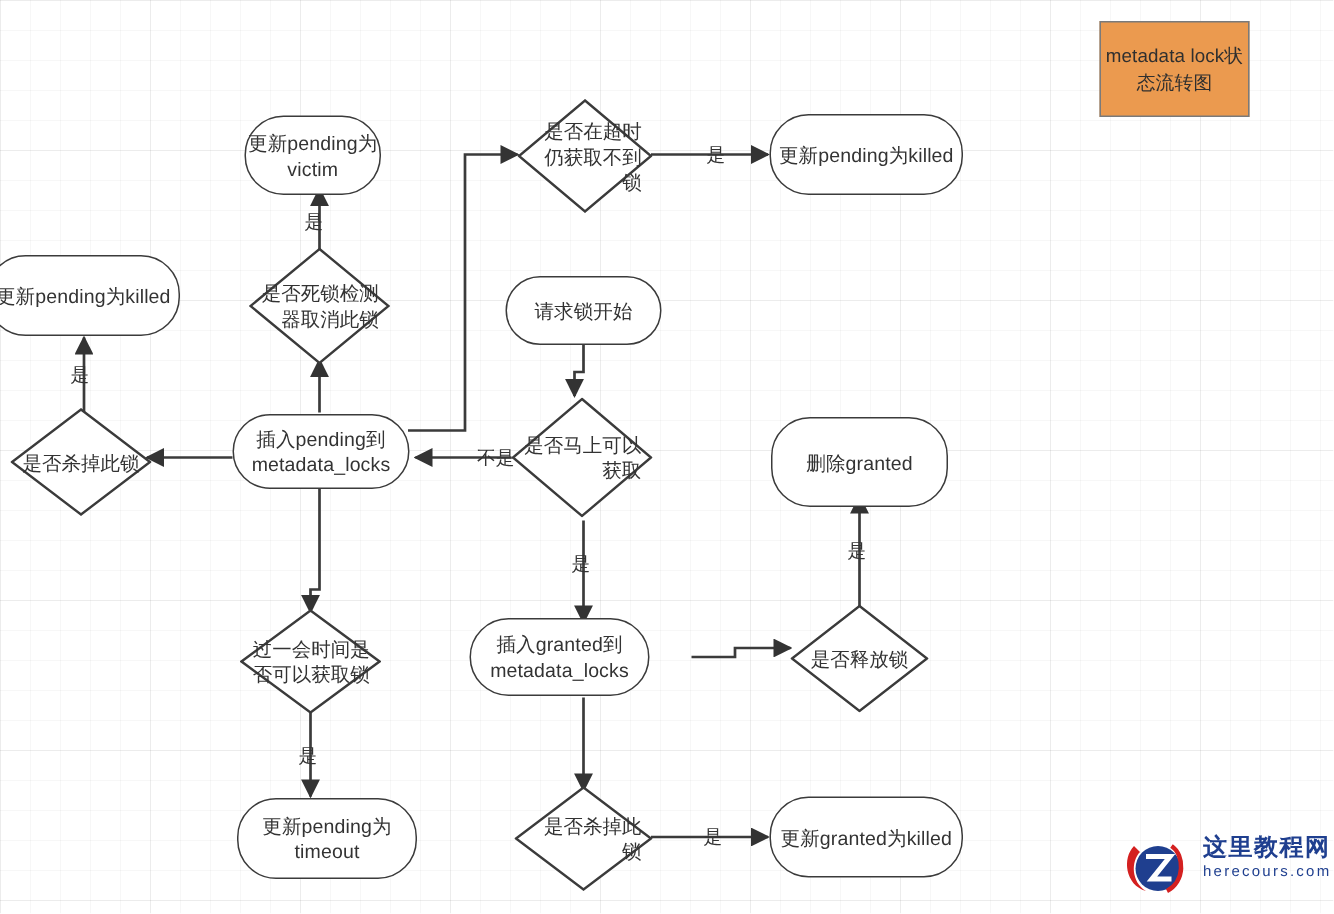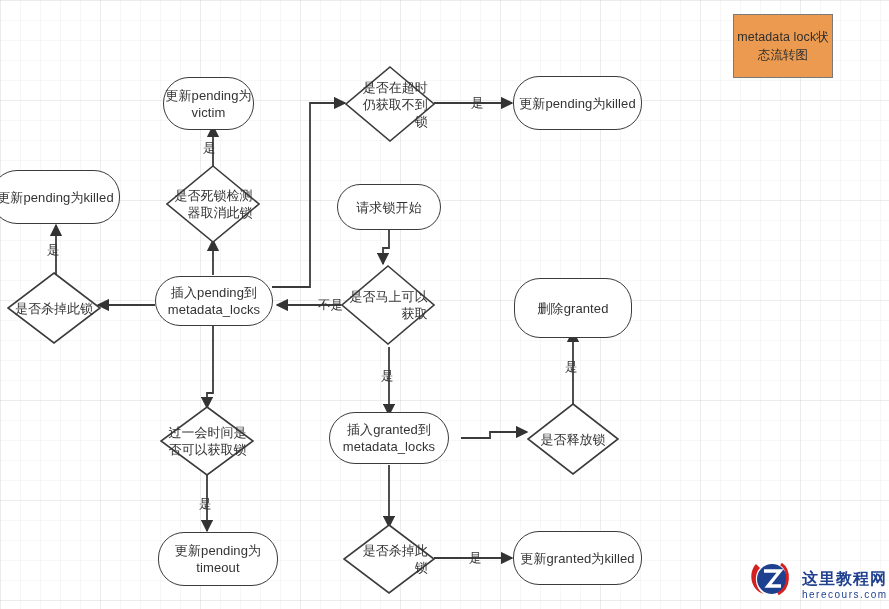--- a/index.html
+++ b/index.html
@@ -82,21 +82,21 @@
     position: absolute;
     color: #333333;
     font-size: 12.5px;
     line-height: 14px;
     background: transparent;
     white-space: nowrap;
   }
   .watermark {
     position: absolute;
     display: flex;
-    align-items: flex-end;
+    align-items: flex-start;
     gap: 8px;
   }
   .wm-text {
     display: flex;
     flex-direction: column;
     line-height: 1;
   }
   .wm-cn {
     color: #1f3f8f;
     font-size: 16px;
@@ -162,21 +162,21 @@
   <div class="node rounded" style="left:513px; top:76px; width:129px; height:54px;">更新pending为killed</div>
 
   <div class="node rounded" style="left:-9px; top:170px; width:129px; height:54px;">更新pending为killed</div>
 
   <div class="node rounded" style="left:337px; top:184px; width:104px; height:46px;">请求锁开始</div>
 
   <div class="node rounded" style="left:155px; top:276px; width:118px; height:50px;">插入pending到metadata_locks</div>
 
   <div class="node rounded" style="left:514px; top:278px; width:118px; height:60px;">删除granted</div>
 
-  <div class="node rounded" style="left:329px; top:412px; width:120px; height:52px;">插入granted到metadata_locks</div>
+  <div class="node rounded" style="left:313px; top:412px; width:120px; height:52px;">插入granted到metadata_locks</div>
 
   <div class="node rounded" style="left:158px; top:532px; width:120px; height:54px;">更新pending为timeout</div>
 
   <div class="node rounded" style="left:513px; top:531px; width:129px; height:54px;">更新granted为killed</div>
 
   <div class="diamond-wrap" style="left:345px; top:66px; width:90px; height:76px;">
     <svg class="diamond-shape" viewBox="0 0 90 76" preserveAspectRatio="none">
       <polygon points="45,1 89,38 45,75 1,38" fill="#ffffff" stroke="#3b3b3b" stroke-width="1.6"></polygon>
     </svg>
     <div class="diamond-label">是否在超时仍获取不到锁</div>

